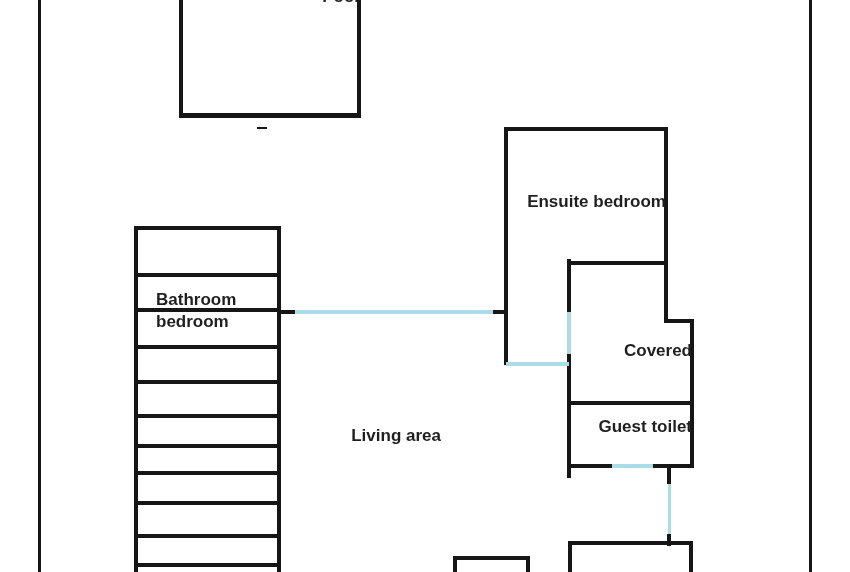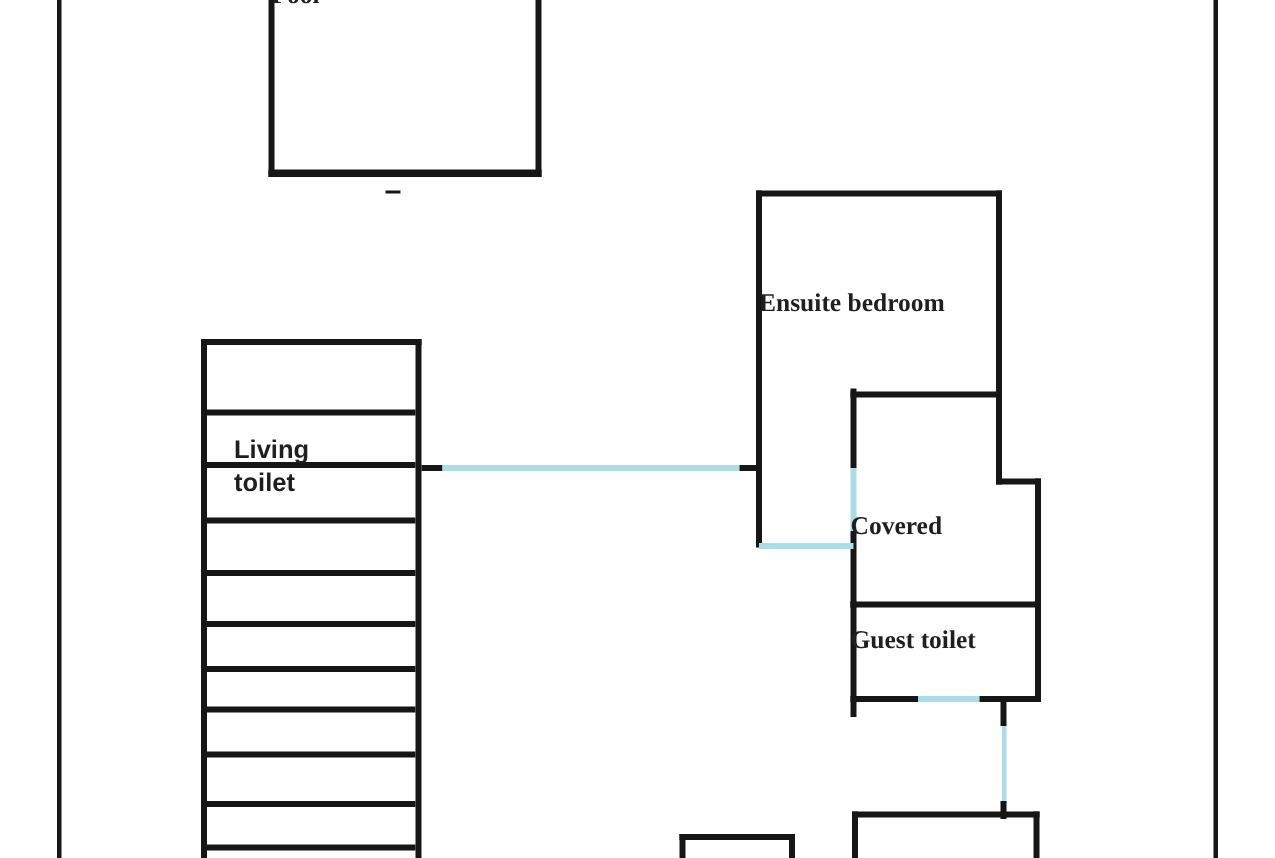--- a/index.html
+++ b/index.html
@@ -24,21 +24,21 @@
     background: var(--glass, #aadde8);
   }
   .room-label {
     position: absolute;
     font-size: 17px;
     font-weight: 600;
     color: var(--text, #1f1f1f);
     white-space: nowrap;
     line-height: 22px;
   }
-  .center { text-align: left; font-family: Liberation Serif, serif; }
+  .center { text-align: right; }
 </style>
 </head>
 <body>
 
 <div id="canvas">
 
   <div class="wall" style="left:38px; top:0; width:3px; height:572px;"></div>
   <div class="wall" style="left:809px; top:0; width:3px; height:572px;"></div>
 
   <div>
@@ -57,22 +57,22 @@
     <div class="wall" style="left:138px; top:308px; width:139px; height:4px;"></div>
     <div class="wall" style="left:138px; top:345px; width:139px; height:4px;"></div>
     <div class="wall" style="left:138px; top:380px; width:139px; height:4px;"></div>
     <div class="wall" style="left:138px; top:414px; width:139px; height:4px;"></div>
     <div class="wall" style="left:138px; top:444px; width:139px; height:4px;"></div>
     <div class="wall" style="left:138px; top:471px; width:139px; height:4px;"></div>
     <div class="wall" style="left:138px; top:501px; width:139px; height:4px;"></div>
     <div class="wall" style="left:138px; top:534px; width:139px; height:4px;"></div>
     <div class="wall" style="left:138px; top:563px; width:139px; height:4px;"></div>
     <div class="room-label" style="left:156px; top:289px;">
-      <span style="display:block;">Living</span>
-      <span style="display:block;">toilet</span>
+      <span style="display:block;">Bathroom</span>
+      <span style="display:block;">bedroom</span>
     </div>
   </div>
 
   <div class="wall" style="left:281px; top:310px; width:14px; height:4px;"></div>
   <div class="glass" style="left:295px; top:310px; width:198px; height:4px;"></div>
   <div class="wall" style="left:493px; top:310px; width:13px; height:4px;"></div>
 
   <div>
     <div class="wall" style="left:504px; top:127px; width:164px; height:4px;"></div>
     <div class="wall" style="left:504px; top:127px; width:4px; height:238px;"></div>
@@ -85,20 +85,21 @@
   <div class="glass" style="left:567px; top:312px; width:4px; height:42px;"></div>
   <div class="wall" style="left:567px; top:354px; width:4px; height:51px;"></div>
   <div class="glass" style="left:506px; top:362px; width:63px; height:4px;"></div>
 
   <div>
     <div class="wall" style="left:664px; top:319px; width:30px; height:4px;"></div>
     <div class="wall" style="left:690px; top:319px; width:4px; height:86px;"></div>
     <div class="room-label center" style="left:567px; top:340px; width:125px;">Covered</div>
   </div>
 
+  <div class="room-label center" style="left:301px; top:425px; width:140px;">Living area</div>
 
   <div>
     <div class="wall" style="left:567px; top:401px; width:127px; height:4px;"></div>
     <div class="wall" style="left:567px; top:401px; width:4px; height:77px;"></div>
     <div class="wall" style="left:690px; top:401px; width:4px; height:67px;"></div>
     <div class="wall" style="left:567px; top:464px; width:45px; height:4px;"></div>
     <div class="glass" style="left:612px; top:464px; width:41px; height:4px;"></div>
     <div class="wall" style="left:653px; top:464px; width:41px; height:4px;"></div>
     <div class="room-label center" style="left:567px; top:416px; width:125px;">Guest toilet</div>
   </div>

